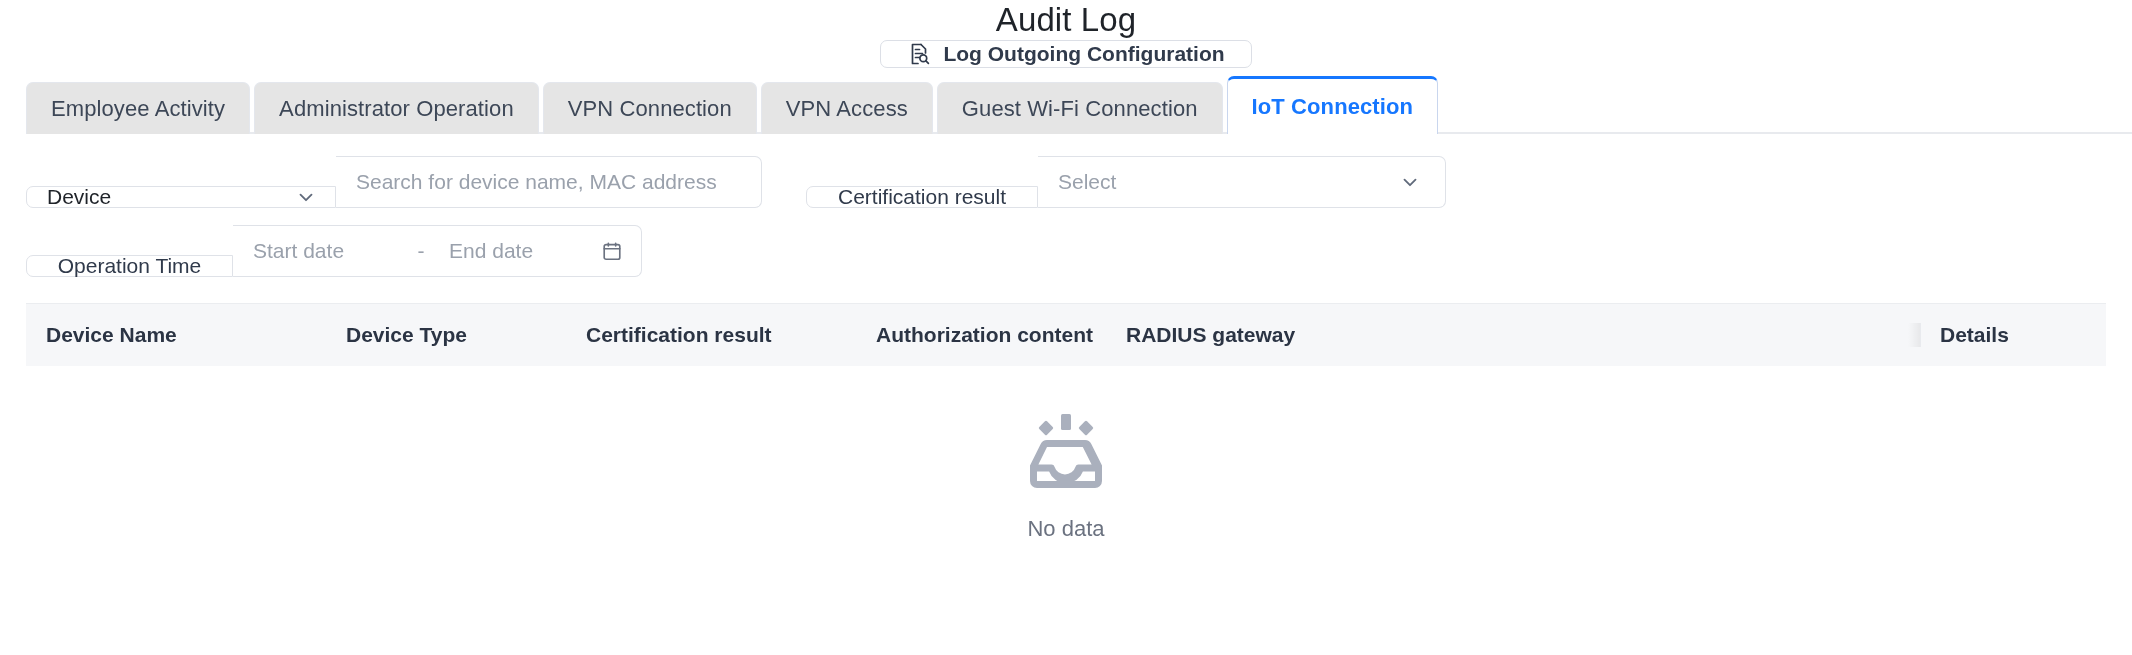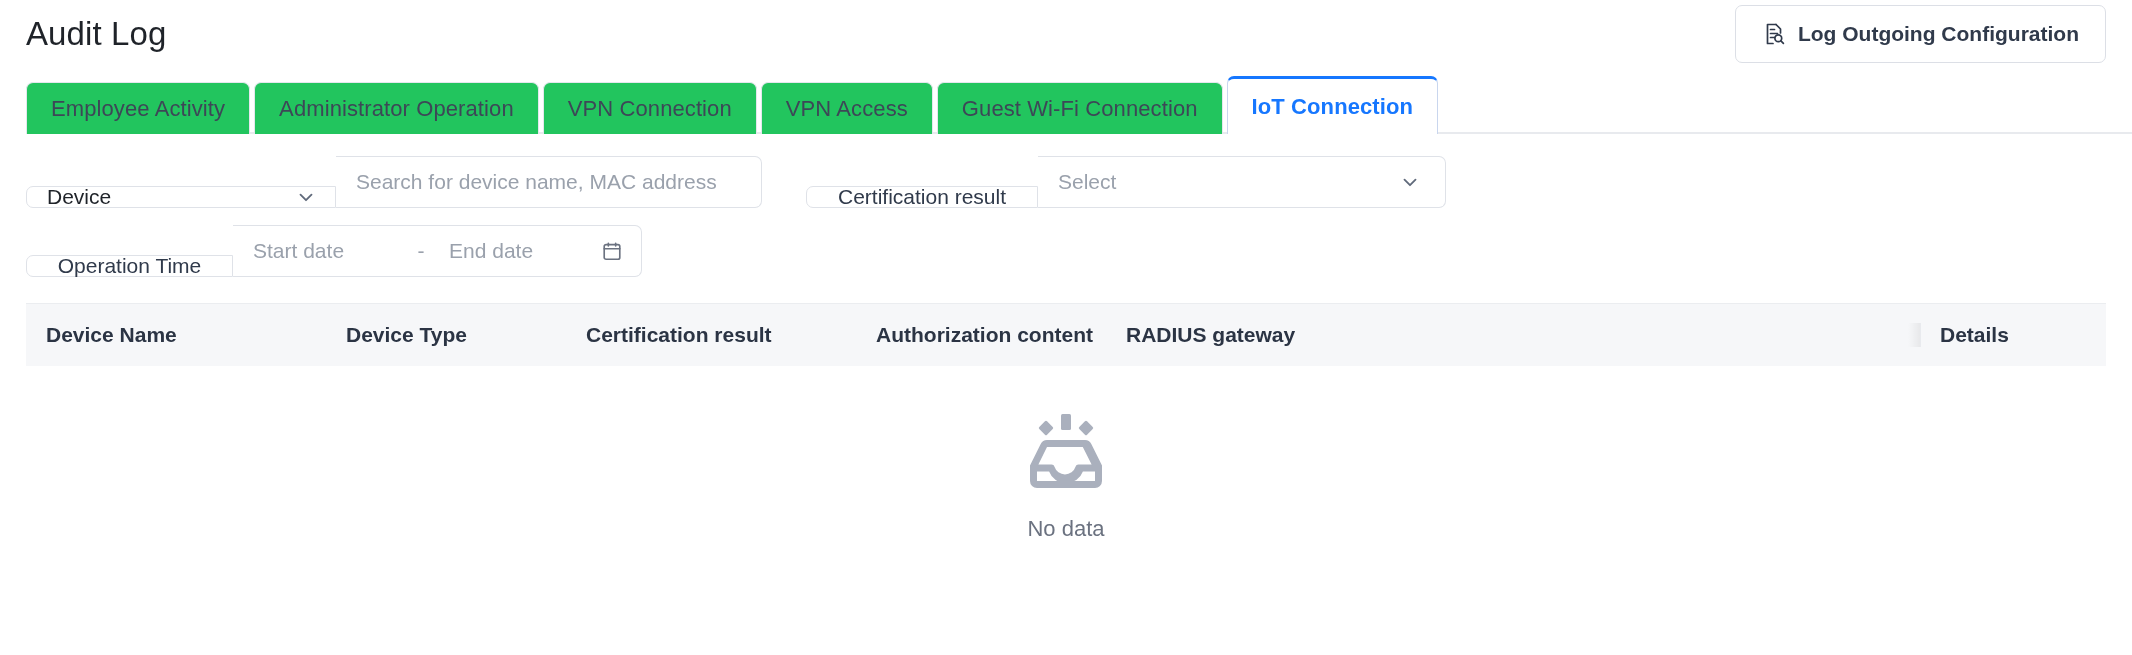--- a/index.html
+++ b/index.html
@@ -15,20 +15,21 @@
   .page { position: relative; width: 2132px; height: 655px; background: #fff; }
 
   
   .header {
     position: relative;
     height: 68px;
     padding: 0 26px;
     display: flex;
     align-items: center;
     justify-content: space-between;
+    flex-direction: column;
   }
   .page-title {
     font-size: 33px;
     font-weight: 400;
     color: #1f2329;
     letter-spacing: 0.1px;
     line-height: 40px;
   }
   .outgoing-btn {
     display: inline-flex;
@@ -69,21 +70,21 @@
     gap: 4px;
     z-index: 2;
   }
   .tab {
     position: relative;
     height: 52px;
     padding: 0 24px;
     display: flex;
     align-items: center;
     justify-content: center;
-    background: #22c55e;
+    background: #e5e5e5;
     border: 1px solid #e4e7ed;
     border-bottom: none;
     border-radius: 7px 7px 0 0;
     font-size: 22px;
     color: #3d4757;
     cursor: pointer;
     white-space: nowrap;
     letter-spacing: 0.1px;
   }
   .tab.active {

